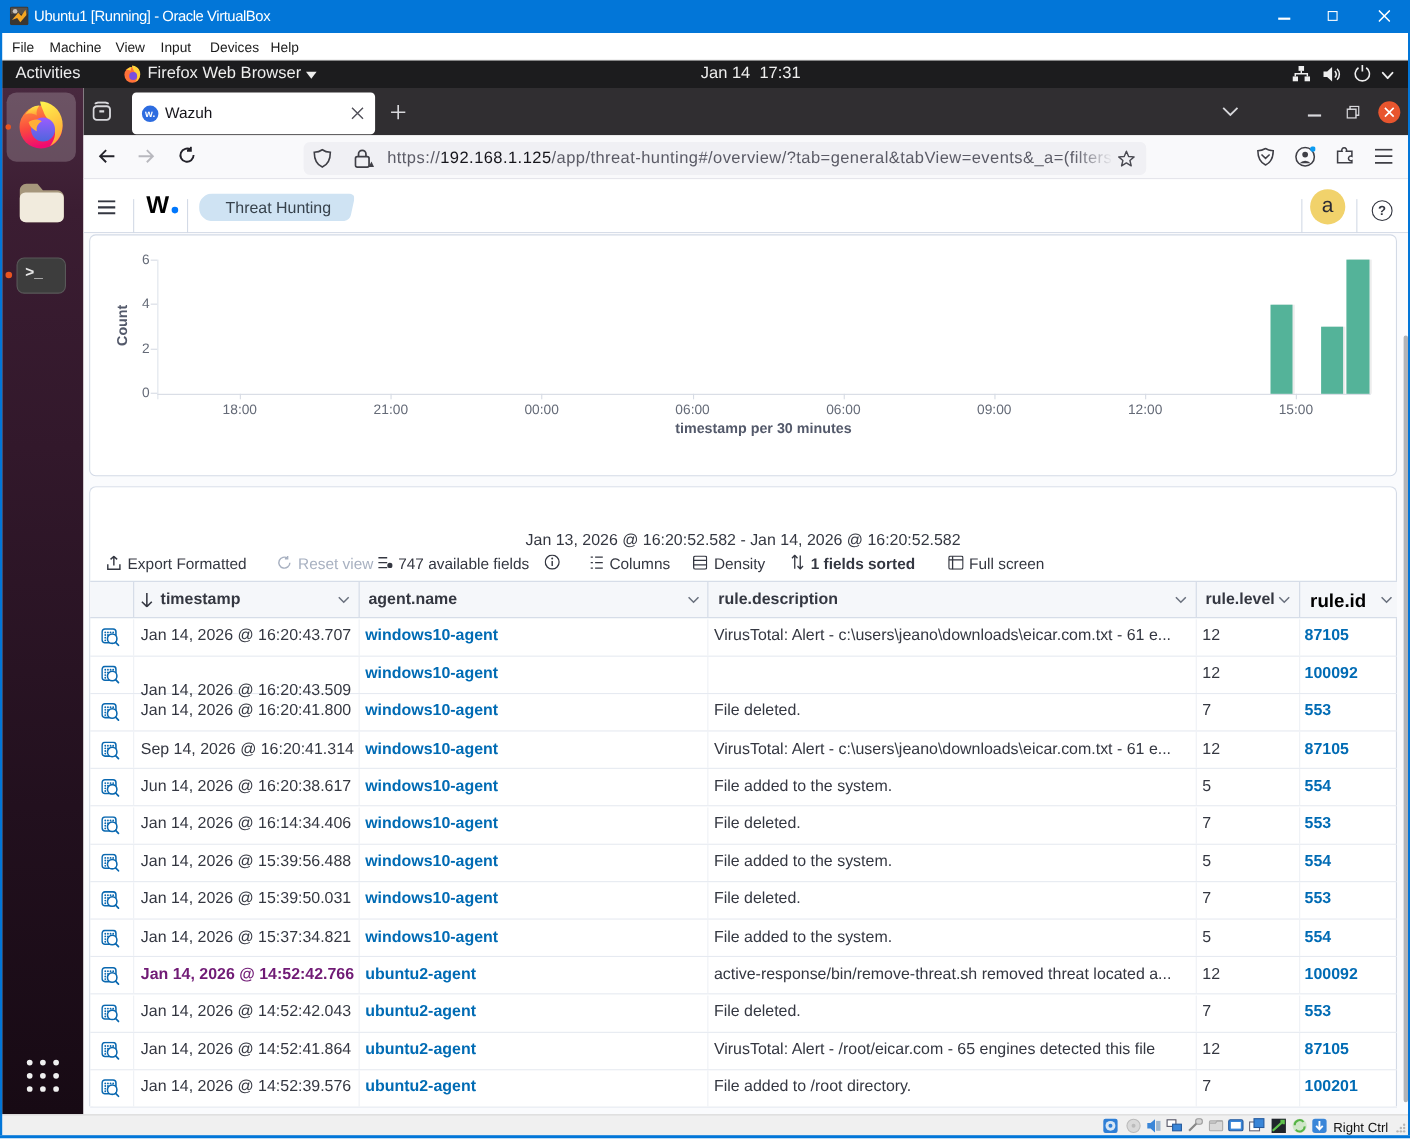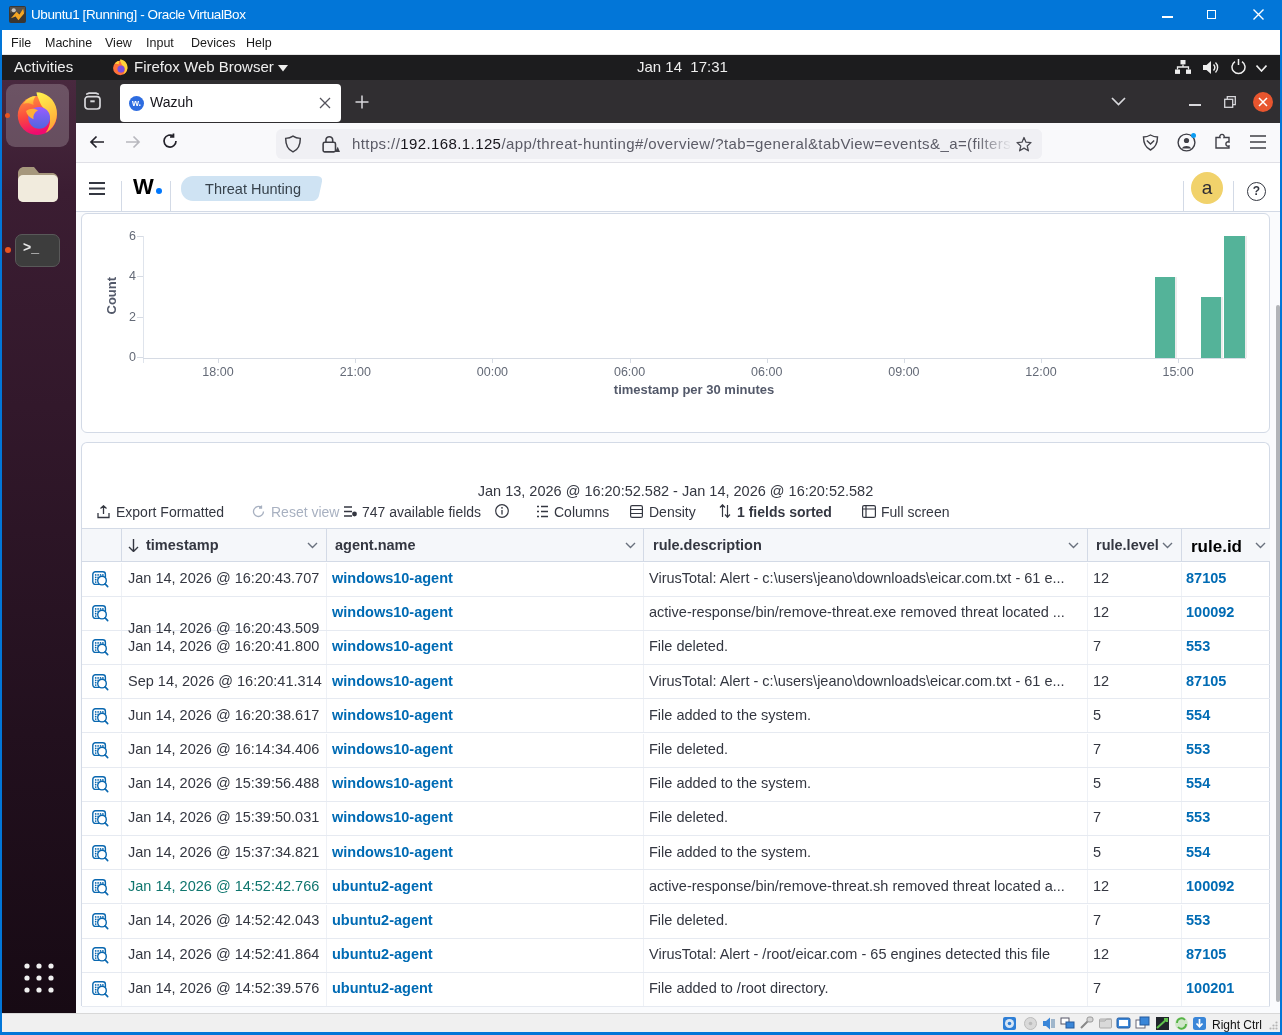--- a/index.html
+++ b/index.html
@@ -343,21 +343,20 @@
       <circle cx="3.7" cy="6.3" r="0.85"></circle>
               <circle cx="3.7" cy="8.7" r="0.85"></circle>
               <circle cx="3.7" cy="11.1" r="0.85"></circle>
               <circle cx="6.1" cy="6.3" r="0.85"></circle>
             </g>
       <circle cx="10" cy="9.6" r="4.3" fill="#fff" stroke="#0a68b0" stroke-width="1.4"></circle>
       <path d="M13.1 12.9 L15.7 15.6" stroke="#0a68b0" stroke-width="1.6" stroke-linecap="round"></path>
     </svg>
           <div class="abs" style="left:46px;top:7.5px;font-size:14.5px;color:#343741;white-space:nowrap;overflow:hidden;width:197px;margin-top:16px;">Jan 14, 2026 @ 16:20:43.509</div>
           <div class="abs" style="left:250px;top:7.5px;font-size:14.5px;font-weight:bold;color:#006bb4;">windows10-agent</div>
-          <div class="abs" style="left:567px;top:7.5px;font-size:14.5px;color:#343741;white-space:nowrap;overflow:hidden;width:434px;">active-response/bin/remove-threat.exe removed threat located ...</div>
           <div class="abs" style="left:1011px;top:7.5px;font-size:14.5px;color:#343741;">12</div>
           <div class="abs" style="left:1104px;top:7.5px;font-size:14.5px;font-weight:bold;color:#006bb4;">100092</div>
         </div>
         <div class="abs" style="left:0;top:187.9px;width:1188px;height:34.2px;border-bottom:1px solid #e6eaf1;">
           <div class="abs" style="left:39px;top:0;width:1px;height:100%;background:#eef1f6;"></div>
           <div class="abs" style="left:244px;top:0;width:1px;height:100%;background:#eef1f6;"></div>
           <div class="abs" style="left:561px;top:0;width:1px;height:100%;background:#eef1f6;"></div>
           <div class="abs" style="left:1005px;top:0;width:1px;height:100%;background:#eef1f6;"></div>
           <div class="abs" style="left:1099px;top:0;width:1px;height:100%;background:#eef1f6;"></div>
           <svg class="abs" style="left:10px;top:8.5px" width="17" height="17" viewBox="0 0 17 17">
@@ -557,21 +556,21 @@
               <circle cx="8.5" cy="3.9" r="0.85"></circle>
               <circle cx="10.9" cy="3.9" r="0.85"></circle>
       <circle cx="3.7" cy="6.3" r="0.85"></circle>
               <circle cx="3.7" cy="8.7" r="0.85"></circle>
               <circle cx="3.7" cy="11.1" r="0.85"></circle>
               <circle cx="6.1" cy="6.3" r="0.85"></circle>
             </g>
       <circle cx="10" cy="9.6" r="4.3" fill="#fff" stroke="#0a68b0" stroke-width="1.4"></circle>
       <path d="M13.1 12.9 L15.7 15.6" stroke="#0a68b0" stroke-width="1.6" stroke-linecap="round"></path>
     </svg>
-          <div class="abs" style="left:46px;top:7.5px;font-size:14.5px;color:#0f766e;white-space:nowrap;overflow:hidden;width:197px;">Jan 14, 2026 @ 14:52:42.766</div>
+          <div class="abs" style="left:46px;top:7.5px;font-size:14.5px;color:#701a75;white-space:nowrap;overflow:hidden;width:197px;font-weight:bold;">Jan 14, 2026 @ 14:52:42.766</div>
           <div class="abs" style="left:250px;top:7.5px;font-size:14.5px;font-weight:bold;color:#006bb4;">ubuntu2-agent</div>
           <div class="abs" style="left:567px;top:7.5px;font-size:14.5px;color:#343741;white-space:nowrap;overflow:hidden;width:434px;">active-response/bin/remove-threat.sh removed threat located a...</div>
           <div class="abs" style="left:1011px;top:7.5px;font-size:14.5px;color:#343741;">12</div>
           <div class="abs" style="left:1104px;top:7.5px;font-size:14.5px;font-weight:bold;color:#006bb4;">100092</div>
         </div>
         <div class="abs" style="left:0;top:461.5px;width:1188px;height:34.2px;border-bottom:1px solid #e6eaf1;">
           <div class="abs" style="left:39px;top:0;width:1px;height:100%;background:#eef1f6;"></div>
           <div class="abs" style="left:244px;top:0;width:1px;height:100%;background:#eef1f6;"></div>
           <div class="abs" style="left:561px;top:0;width:1px;height:100%;background:#eef1f6;"></div>
           <div class="abs" style="left:1005px;top:0;width:1px;height:100%;background:#eef1f6;"></div>

